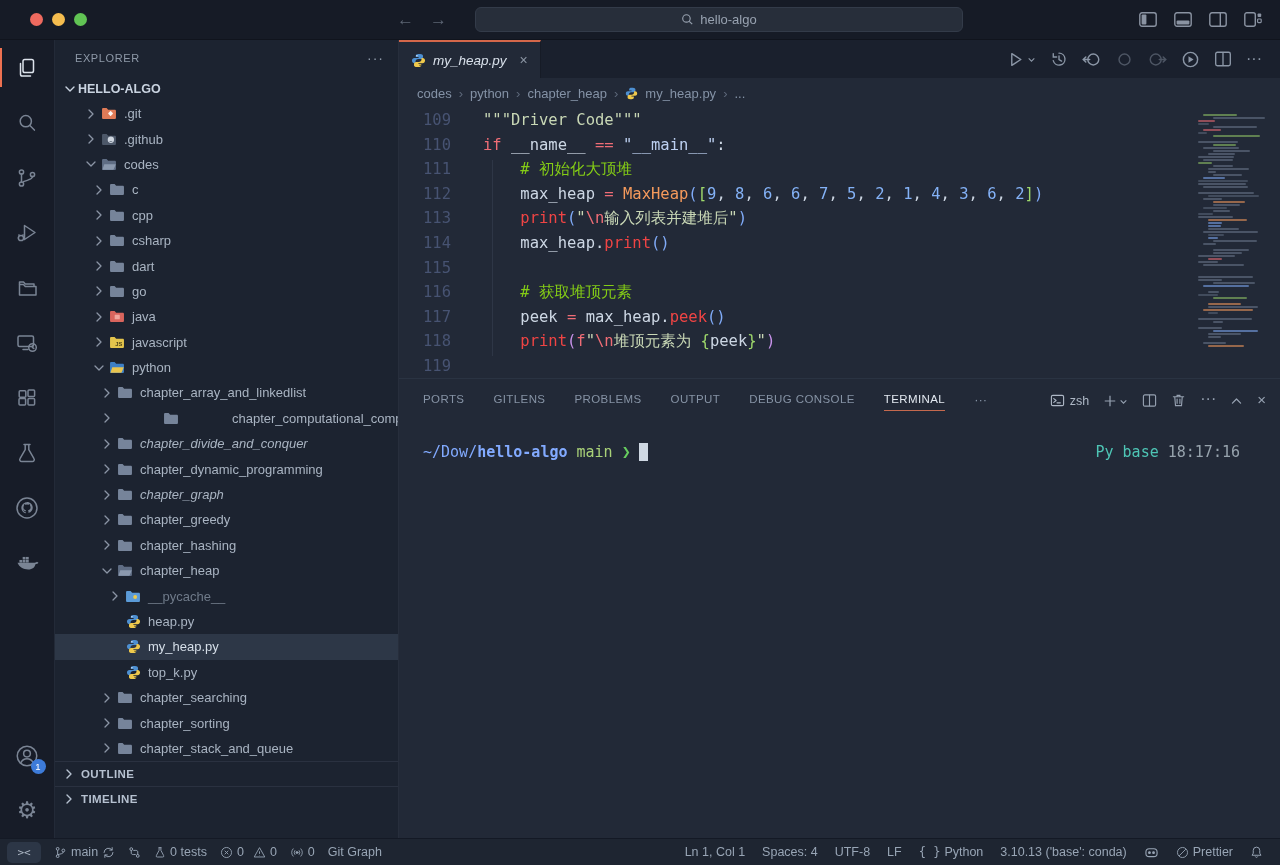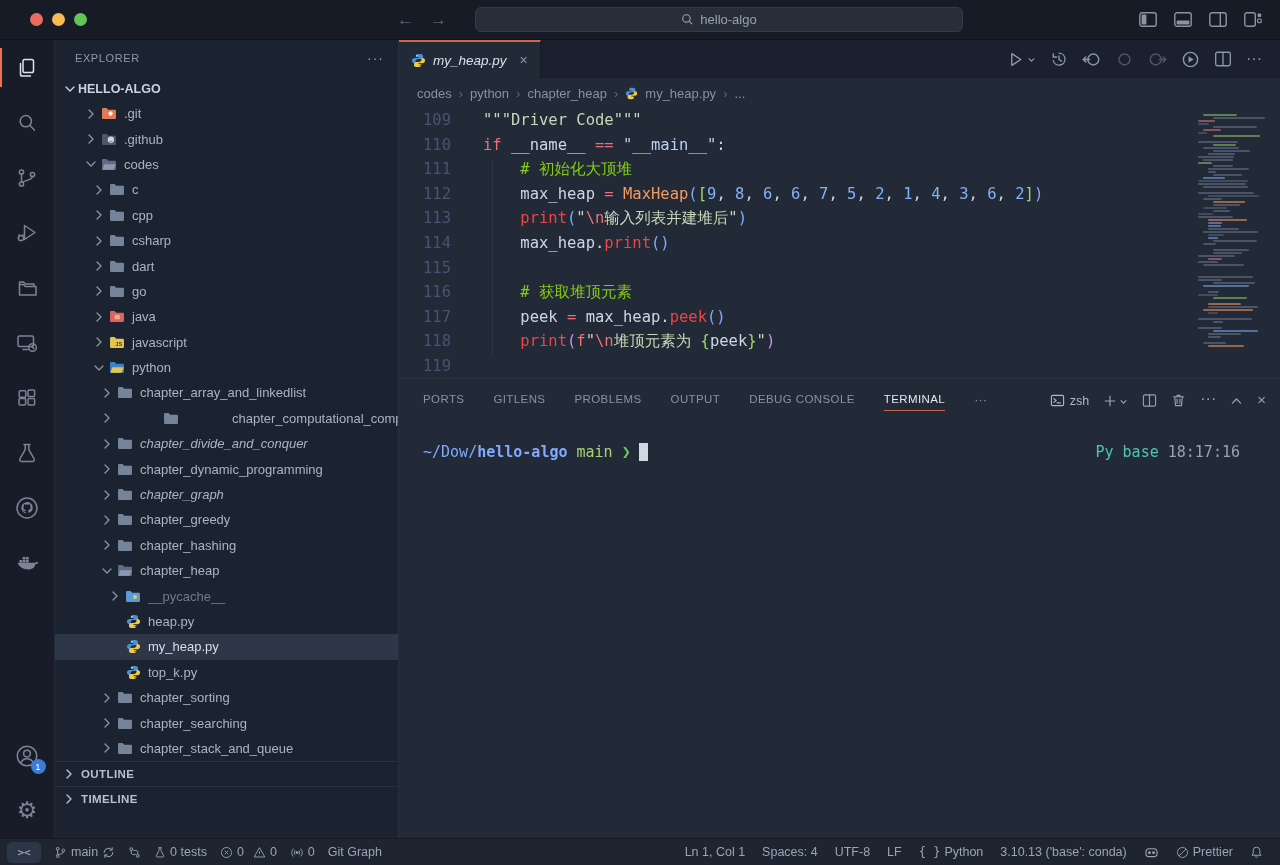--- a/index.html
+++ b/index.html
@@ -535,34 +535,34 @@
         <span class="chev">
           <svg width="16" height="16" viewBox="0 0 16 16">
             <path d="M6 4l4 4-4 4" stroke="#8b95a5" stroke-width="1.3" fill="none" stroke-linecap="round" stroke-linejoin="round"></path>
           </svg>
         </span>
         <span class="ticon">
           <svg viewBox="0 0 17 14" width="16" height="13">
             <path d="M1 2.4C1 1.6 1.6 1 2.4 1h3.5l1.7 1.9h7c.8 0 1.4.6 1.4 1.4v7.3c0 .8-.6 1.4-1.4 1.4H2.4C1.6 13 1 12.4 1 11.6z" fill="#76849a"></path>
           </svg>
         </span>
+        <span class="tlabel">chapter_searching</span>
+      </div>
+      <div class="trow" style="padding-left: 44px;">
+        <span class="chev">
+          <svg width="16" height="16" viewBox="0 0 16 16">
+            <path d="M6 4l4 4-4 4" stroke="#8b95a5" stroke-width="1.3" fill="none" stroke-linecap="round" stroke-linejoin="round"></path>
+          </svg>
+        </span>
+        <span class="ticon">
+          <svg viewBox="0 0 17 14" width="16" height="13">
+            <path d="M1 2.4C1 1.6 1.6 1 2.4 1h3.5l1.7 1.9h7c.8 0 1.4.6 1.4 1.4v7.3c0 .8-.6 1.4-1.4 1.4H2.4C1.6 13 1 12.4 1 11.6z" fill="#76849a"></path>
+          </svg>
+        </span>
         <span class="tlabel">chapter_sorting</span>
-      </div>
-      <div class="trow" style="padding-left: 44px;">
-        <span class="chev">
-          <svg width="16" height="16" viewBox="0 0 16 16">
-            <path d="M6 4l4 4-4 4" stroke="#8b95a5" stroke-width="1.3" fill="none" stroke-linecap="round" stroke-linejoin="round"></path>
-          </svg>
-        </span>
-        <span class="ticon">
-          <svg viewBox="0 0 17 14" width="16" height="13">
-            <path d="M1 2.4C1 1.6 1.6 1 2.4 1h3.5l1.7 1.9h7c.8 0 1.4.6 1.4 1.4v7.3c0 .8-.6 1.4-1.4 1.4H2.4C1.6 13 1 12.4 1 11.6z" fill="#76849a"></path>
-          </svg>
-        </span>
-        <span class="tlabel">chapter_searching</span>
       </div>
       <div class="trow" style="padding-left: 44px;">
         <span class="chev">
           <svg width="16" height="16" viewBox="0 0 16 16">
             <path d="M6 4l4 4-4 4" stroke="#8b95a5" stroke-width="1.3" fill="none" stroke-linecap="round" stroke-linejoin="round"></path>
           </svg>
         </span>
         <span class="ticon">
           <svg viewBox="0 0 17 14" width="16" height="13">
             <path d="M1 2.4C1 1.6 1.6 1 2.4 1h3.5l1.7 1.9h7c.8 0 1.4.6 1.4 1.4v7.3c0 .8-.6 1.4-1.4 1.4H2.4C1.6 13 1 12.4 1 11.6z" fill="#76849a"></path>

